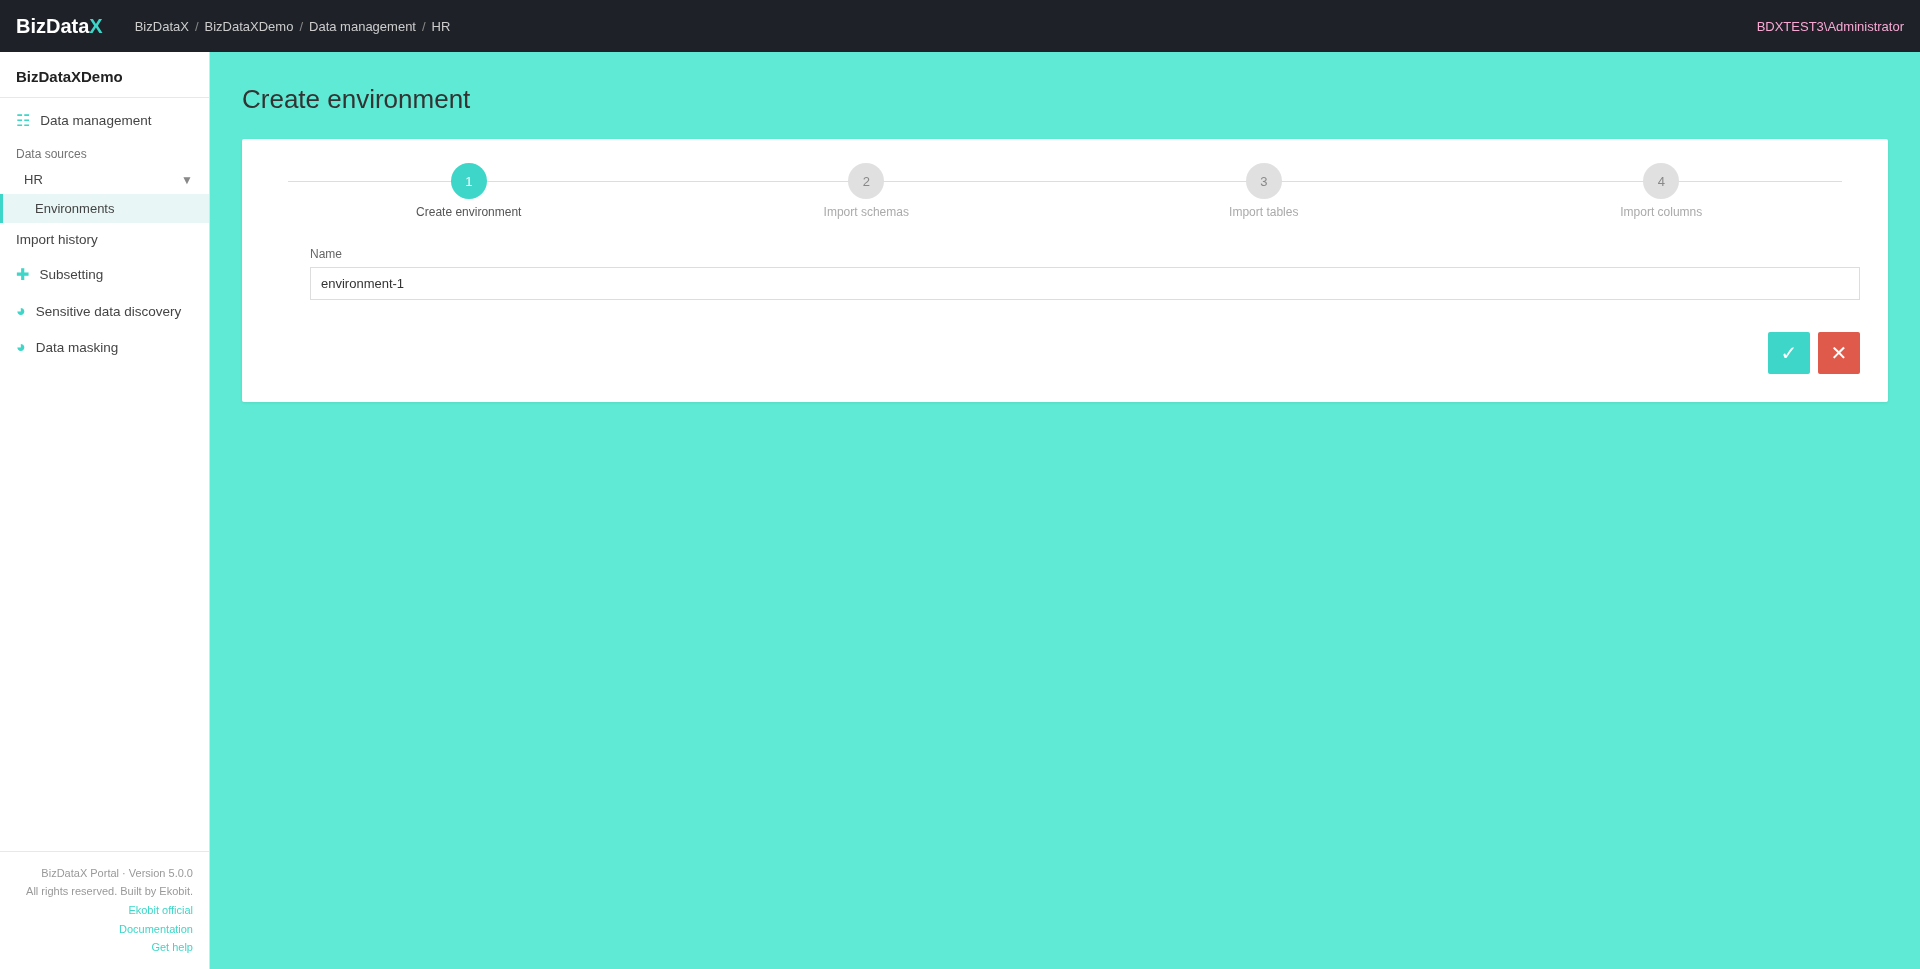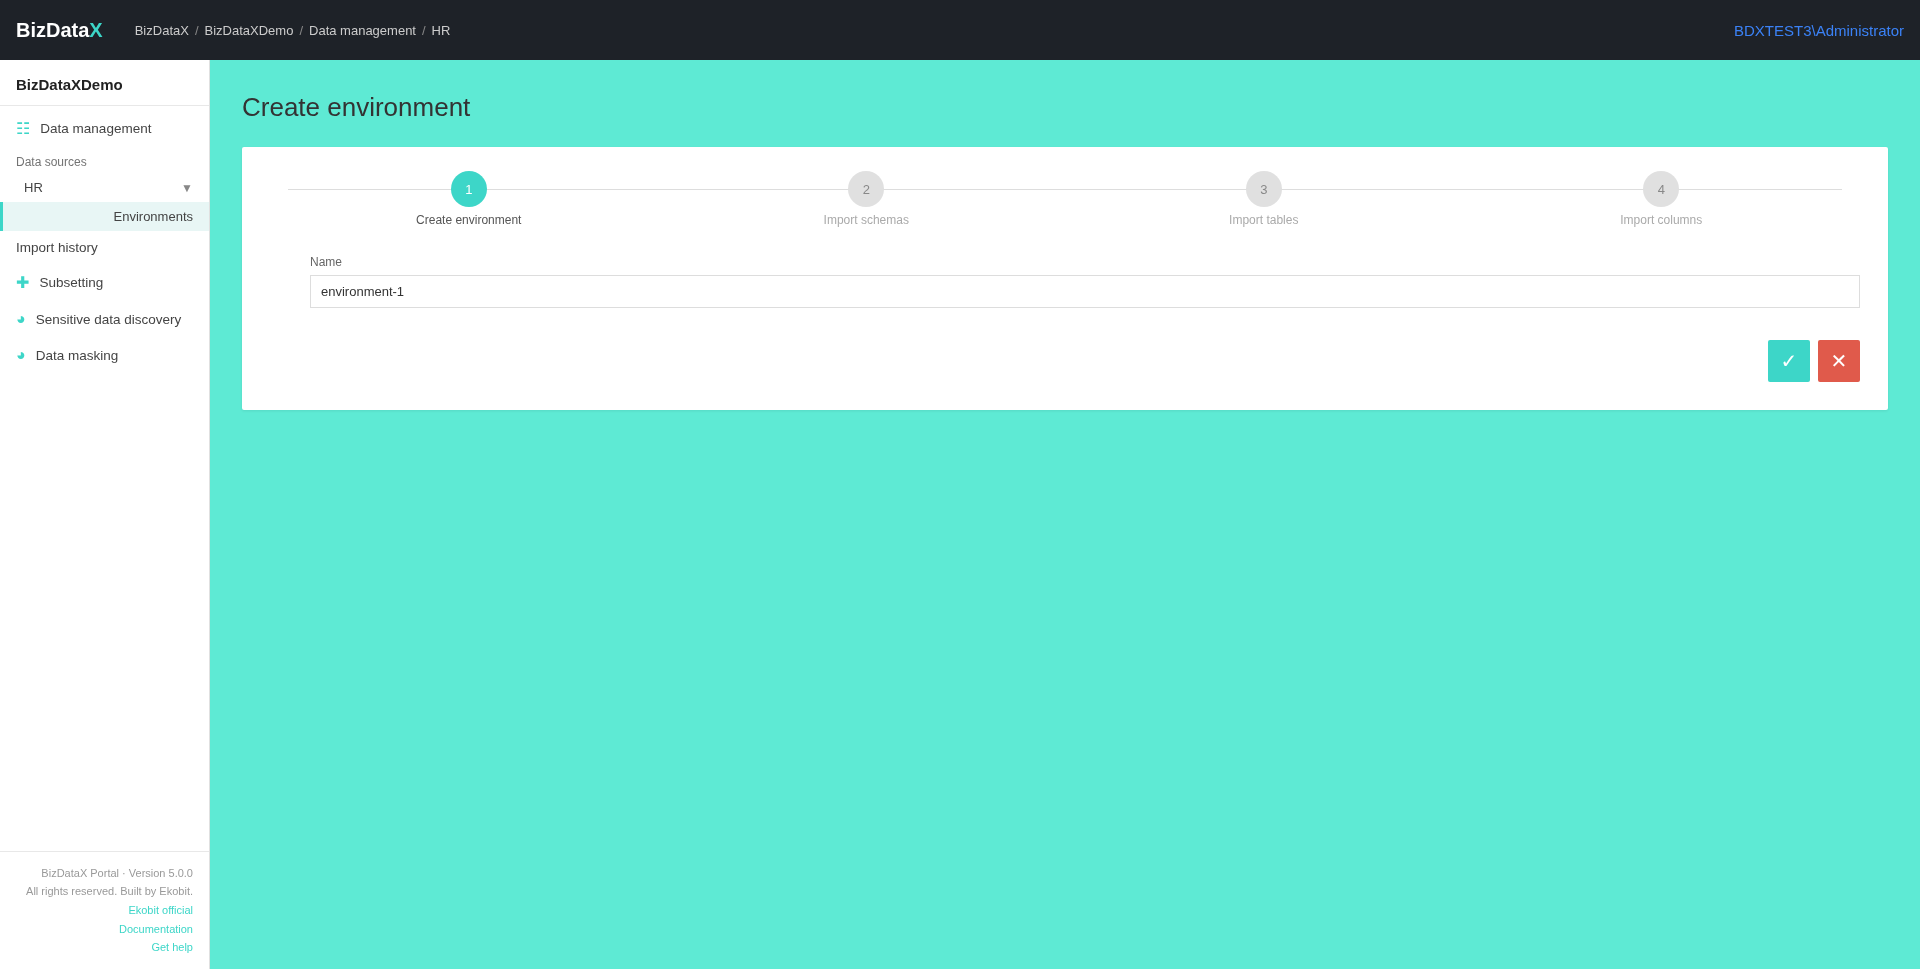--- a/index.html
+++ b/index.html
@@ -2,21 +2,21 @@
 <html><head>
   <meta charset="utf-8">
   <style>
     * { box-sizing: border-box; margin: 0; padding: 0; }
     body { font-family: 'Segoe UI', Arial, sans-serif; font-size: 14px; background: #f0f0f0; display: flex; flex-direction: column; height: 969px; overflow: hidden; }
 
     
     .topbar {
       background: #1e2228;
       color: #ccc;
-      height: 60px;
+      height: 52px;
       display: flex;
       align-items: center;
       padding: 8px 16px;
       justify-content: space-between;
       flex-shrink: 0;
     }
     .topbar-left {
       display: flex;
       align-items: center;
       gap: 8px;
@@ -35,21 +35,21 @@
       color: #3dd6c8;
     }
     .breadcrumb {
       display: flex;
       align-items: center;
       gap: 6px;
       color: #ccc;
       font-size: 13px;
     }
     .breadcrumb-sep { color: #888; }
-    .user-label { color: #3b82f6; font-size: 15px; }
+    .user-label { color: #f9a8d4; font-size: 13px; }
 
     
     .main-layout {
       display: flex;
       flex: 1;
       overflow: hidden;
     }
 
     
     .sidebar {
@@ -93,21 +93,20 @@
       font-size: 13px;
       justify-content: space-between;
     }
     .sidebar-sub-item {
       padding: 7px 16px 7px 32px;
       cursor: pointer;
       color: #444;
       font-size: 13px;
       background: #e8f6f5;
       border-left: 3px solid #3dd6c8;
-      text-align: right;
     }
     .sidebar-footer {
       padding: 12px 16px;
       font-size: 11px;
       color: #999;
       border-top: 1px solid #e8e8e8;
       text-align: right;
       line-height: 1.7;
     }
     .sidebar-footer a { color: #3dd6c8; text-decoration: none; display: block; }

